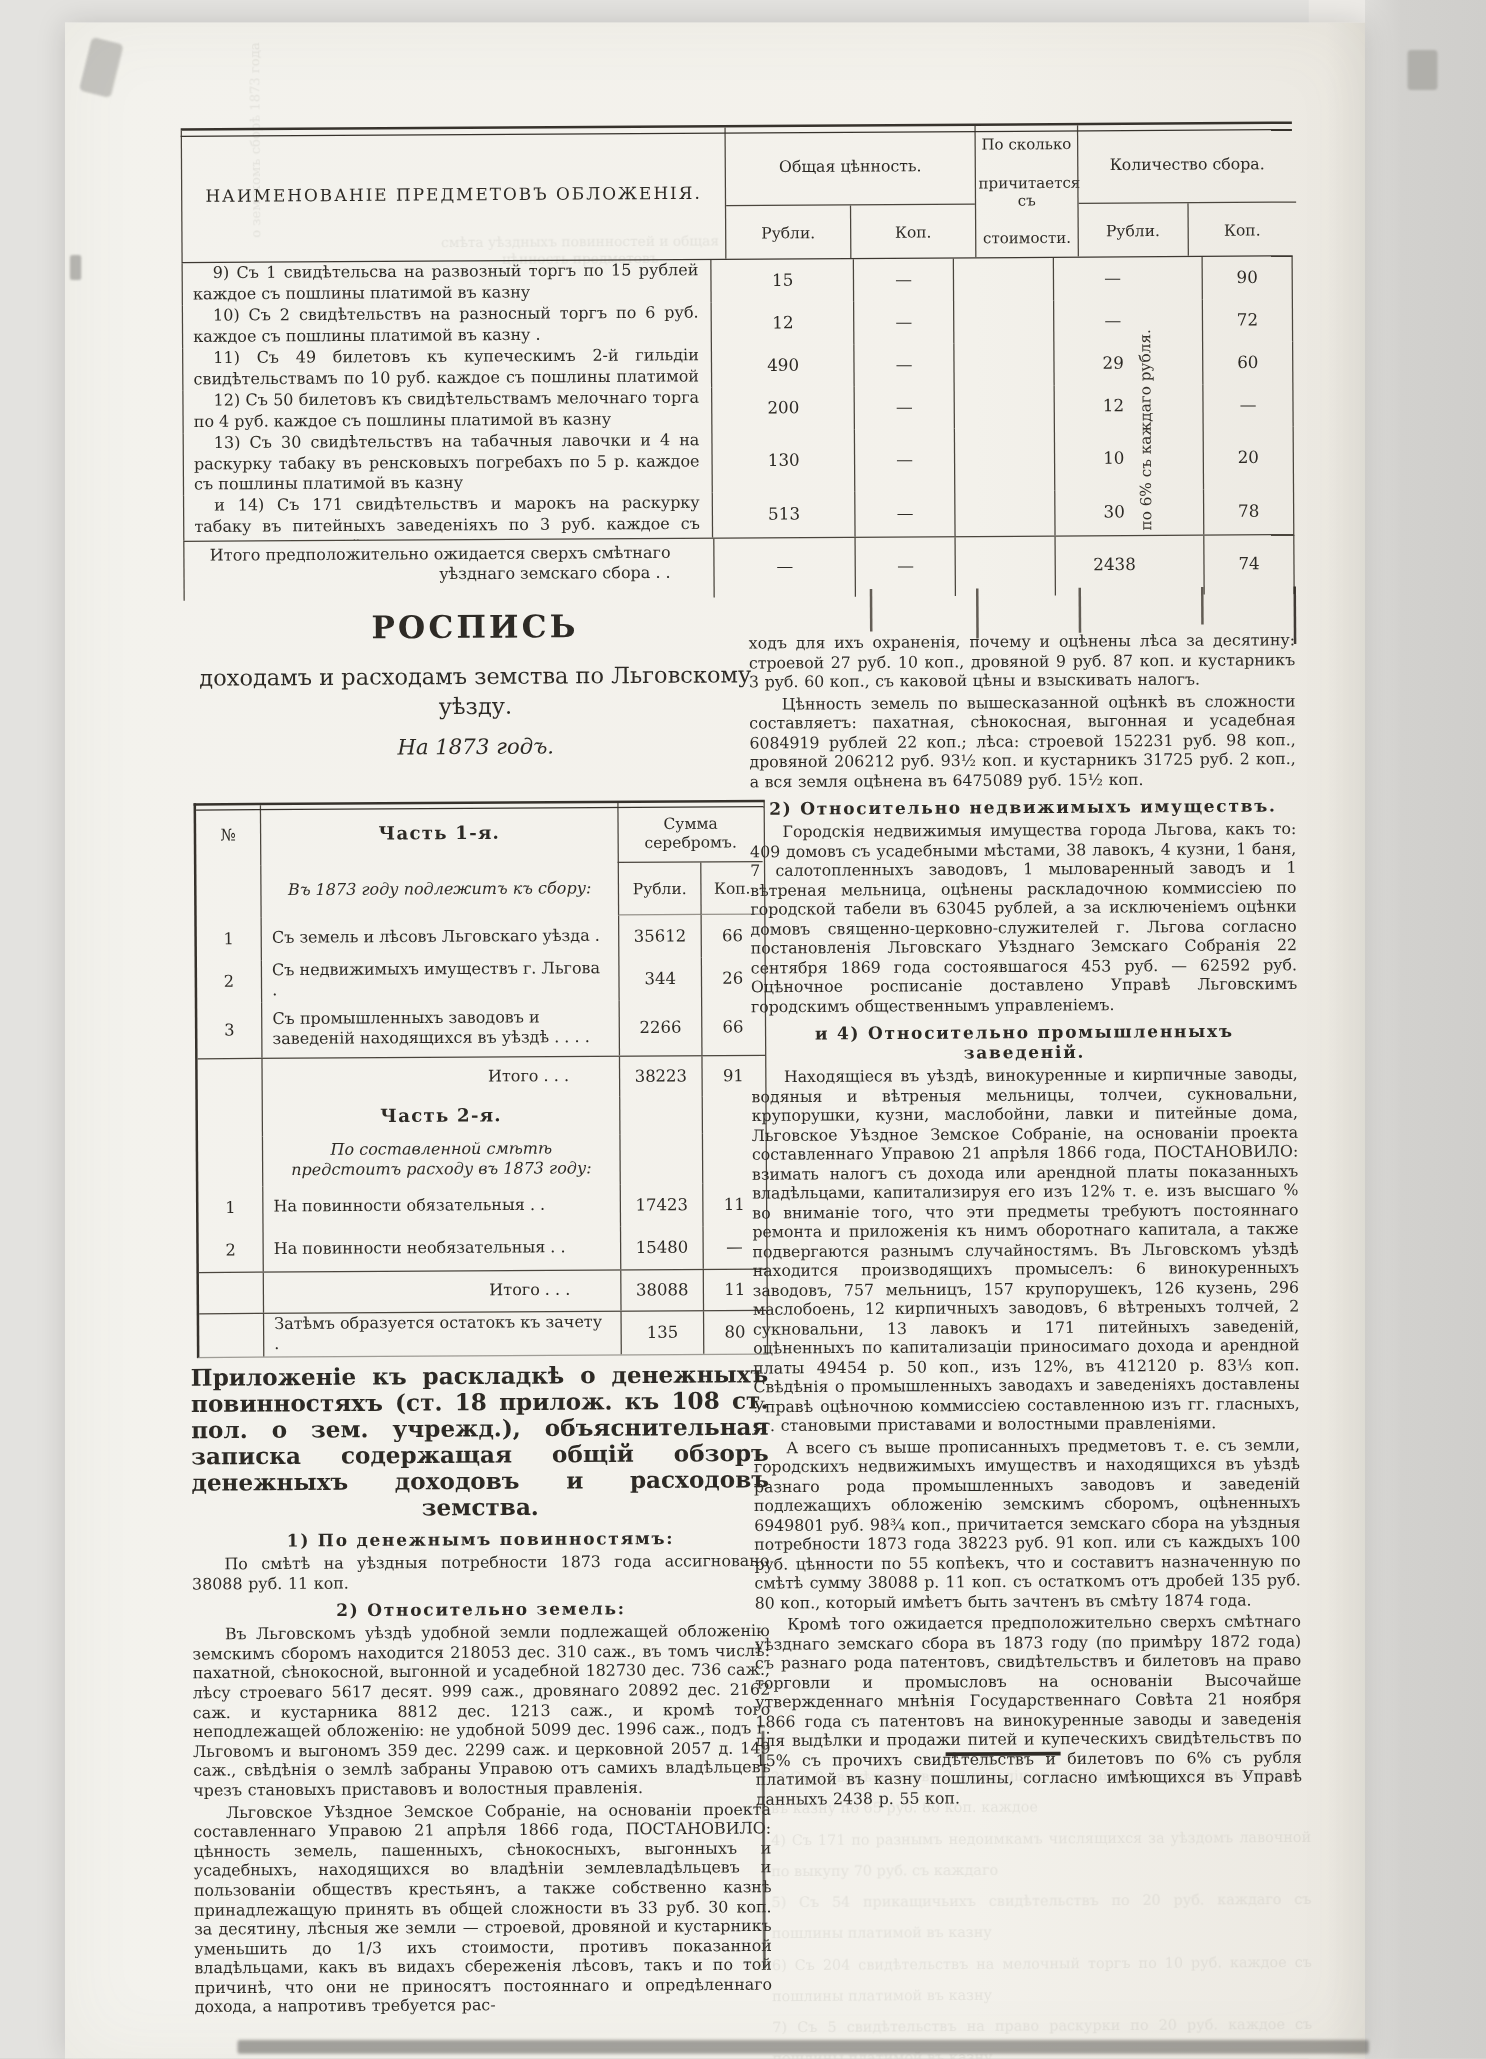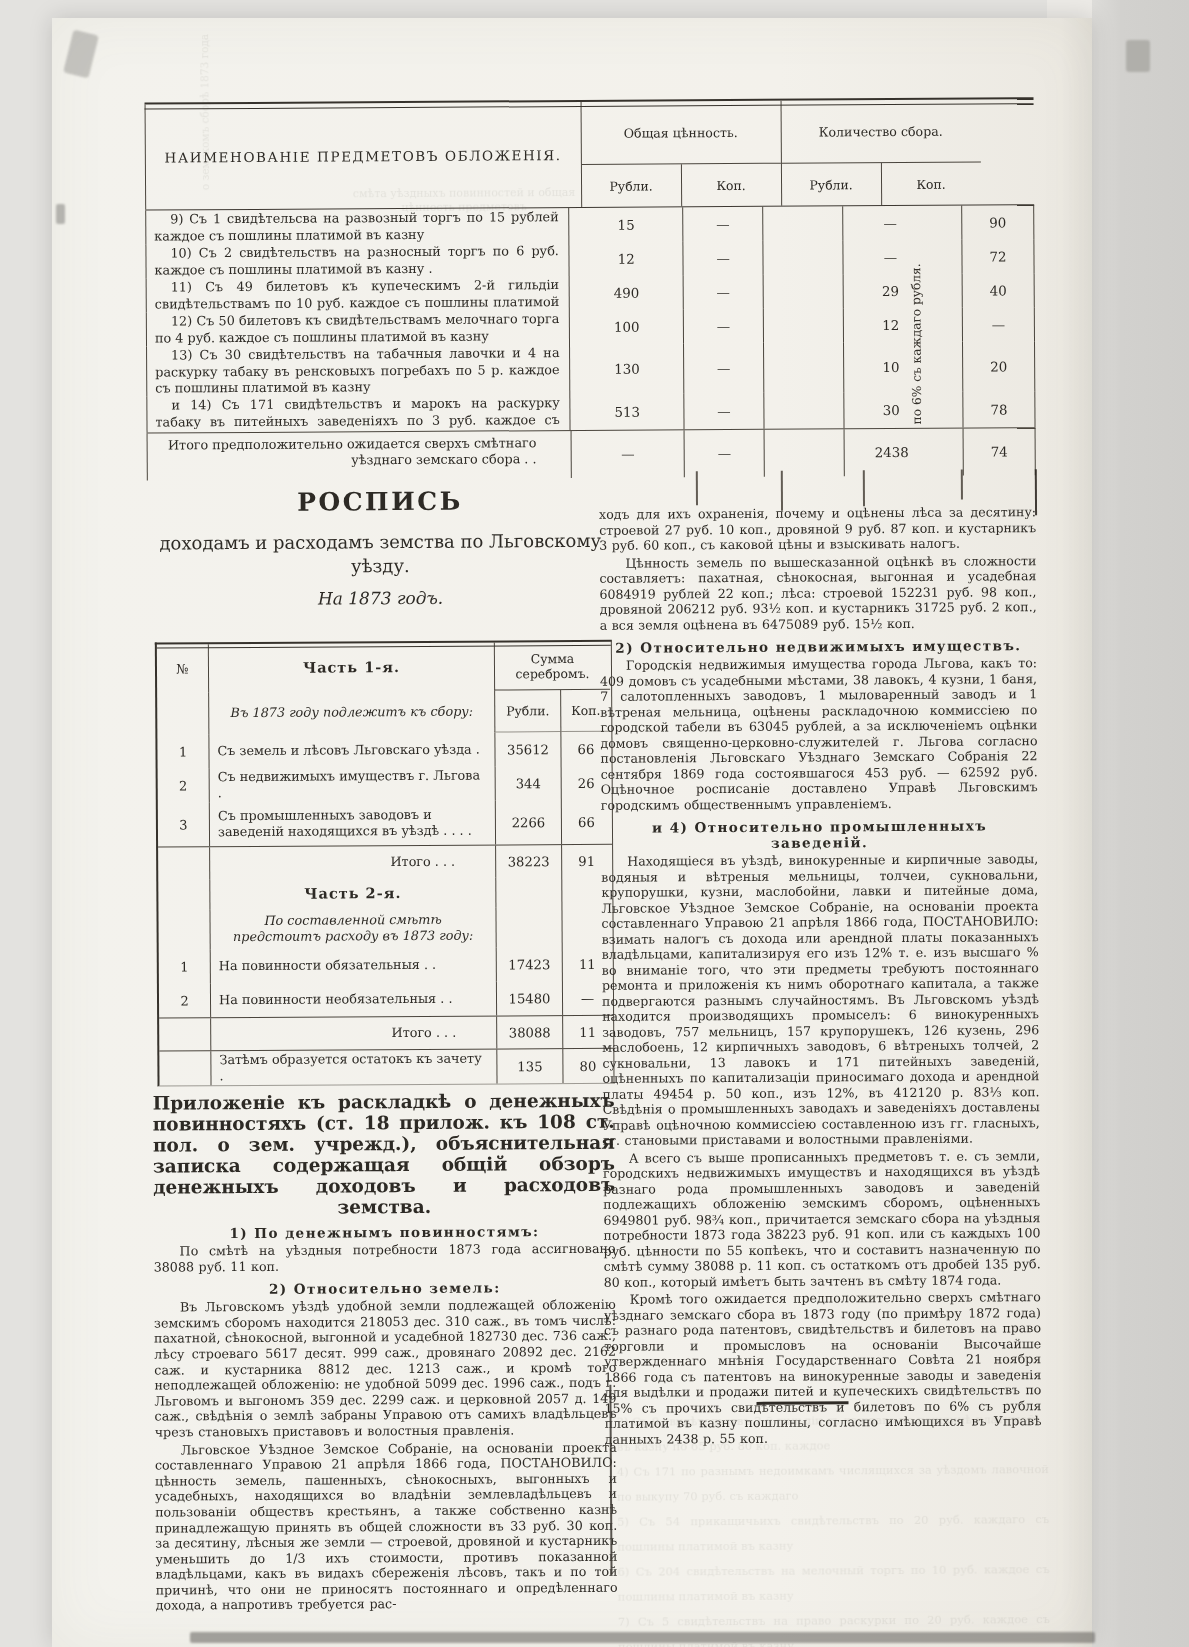--- a/index.html
+++ b/index.html
@@ -109,20 +109,25 @@
         <div class="hd">
           <div class="namecell">НАИМЕНОВАНІЕ ПРЕДМЕТОВЪ ОБЛОЖЕНІЯ.</div>
           <div class="hgroups">
             <div class="hg g11">
               <div class="gl">Общая цѣнность.</div>
               <div class="gsub">
                 <div class="w117">Рубли.</div>
                 <div class="w82">Коп.</div>
               </div>
             </div>
+            <div class="hg mid">
+              <span>По сколько</span>
+              <span>причитается съ</span>
+              <span>стоимости.</span>
+            </div>
             <div class="hg g13">
               <div class="gl">Количество сбора.</div>
               <div class="gsub">
                 <div class="w98">Рубли.</div>
                 <div class="w75">Коп.</div>
               </div>
             </div>
           </div>
         </div>
 
@@ -141,25 +146,25 @@
           <div class="vc w82"></div>
           <div class="vc w98">—</div>
           <div class="vc w75 last">72</div>
         </div>
         <div class="row h34">
           <div class="lbl">11) Съ 49 билетовъ къ купеческимъ 2-й гильдіи свидѣтельствамъ по 10 руб. каждое съ пошлины платимой въ казну</div>
           <div class="vc w117">490</div>
           <div class="vc w82">—</div>
           <div class="vc w82"></div>
           <div class="vc w98">29</div>
-          <div class="vc w75 last">40</div>
+          <div class="vc w75 last">60</div>
         </div>
         <div class="row h34">
           <div class="lbl">12) Съ 50 билетовъ къ свидѣтельствамъ мелочнаго торга по 4 руб. каждое съ пошлины платимой въ казну</div>
-          <div class="vc w117">100</div>
+          <div class="vc w117">200</div>
           <div class="vc w82">—</div>
           <div class="vc w82"></div>
           <div class="vc w98">12</div>
           <div class="vc w75 last">—</div>
         </div>
         <div class="row h50">
           <div class="lbl">13) Съ 30 свидѣтельствъ на табачныя лавочки и 4 на раскурку табаку въ ренсковыхъ погребахъ по 5 р. каждое съ пошлины платимой въ казну</div>
           <div class="vc w117">130</div>
           <div class="vc w82">—</div>
           <div class="vc w82"></div>

